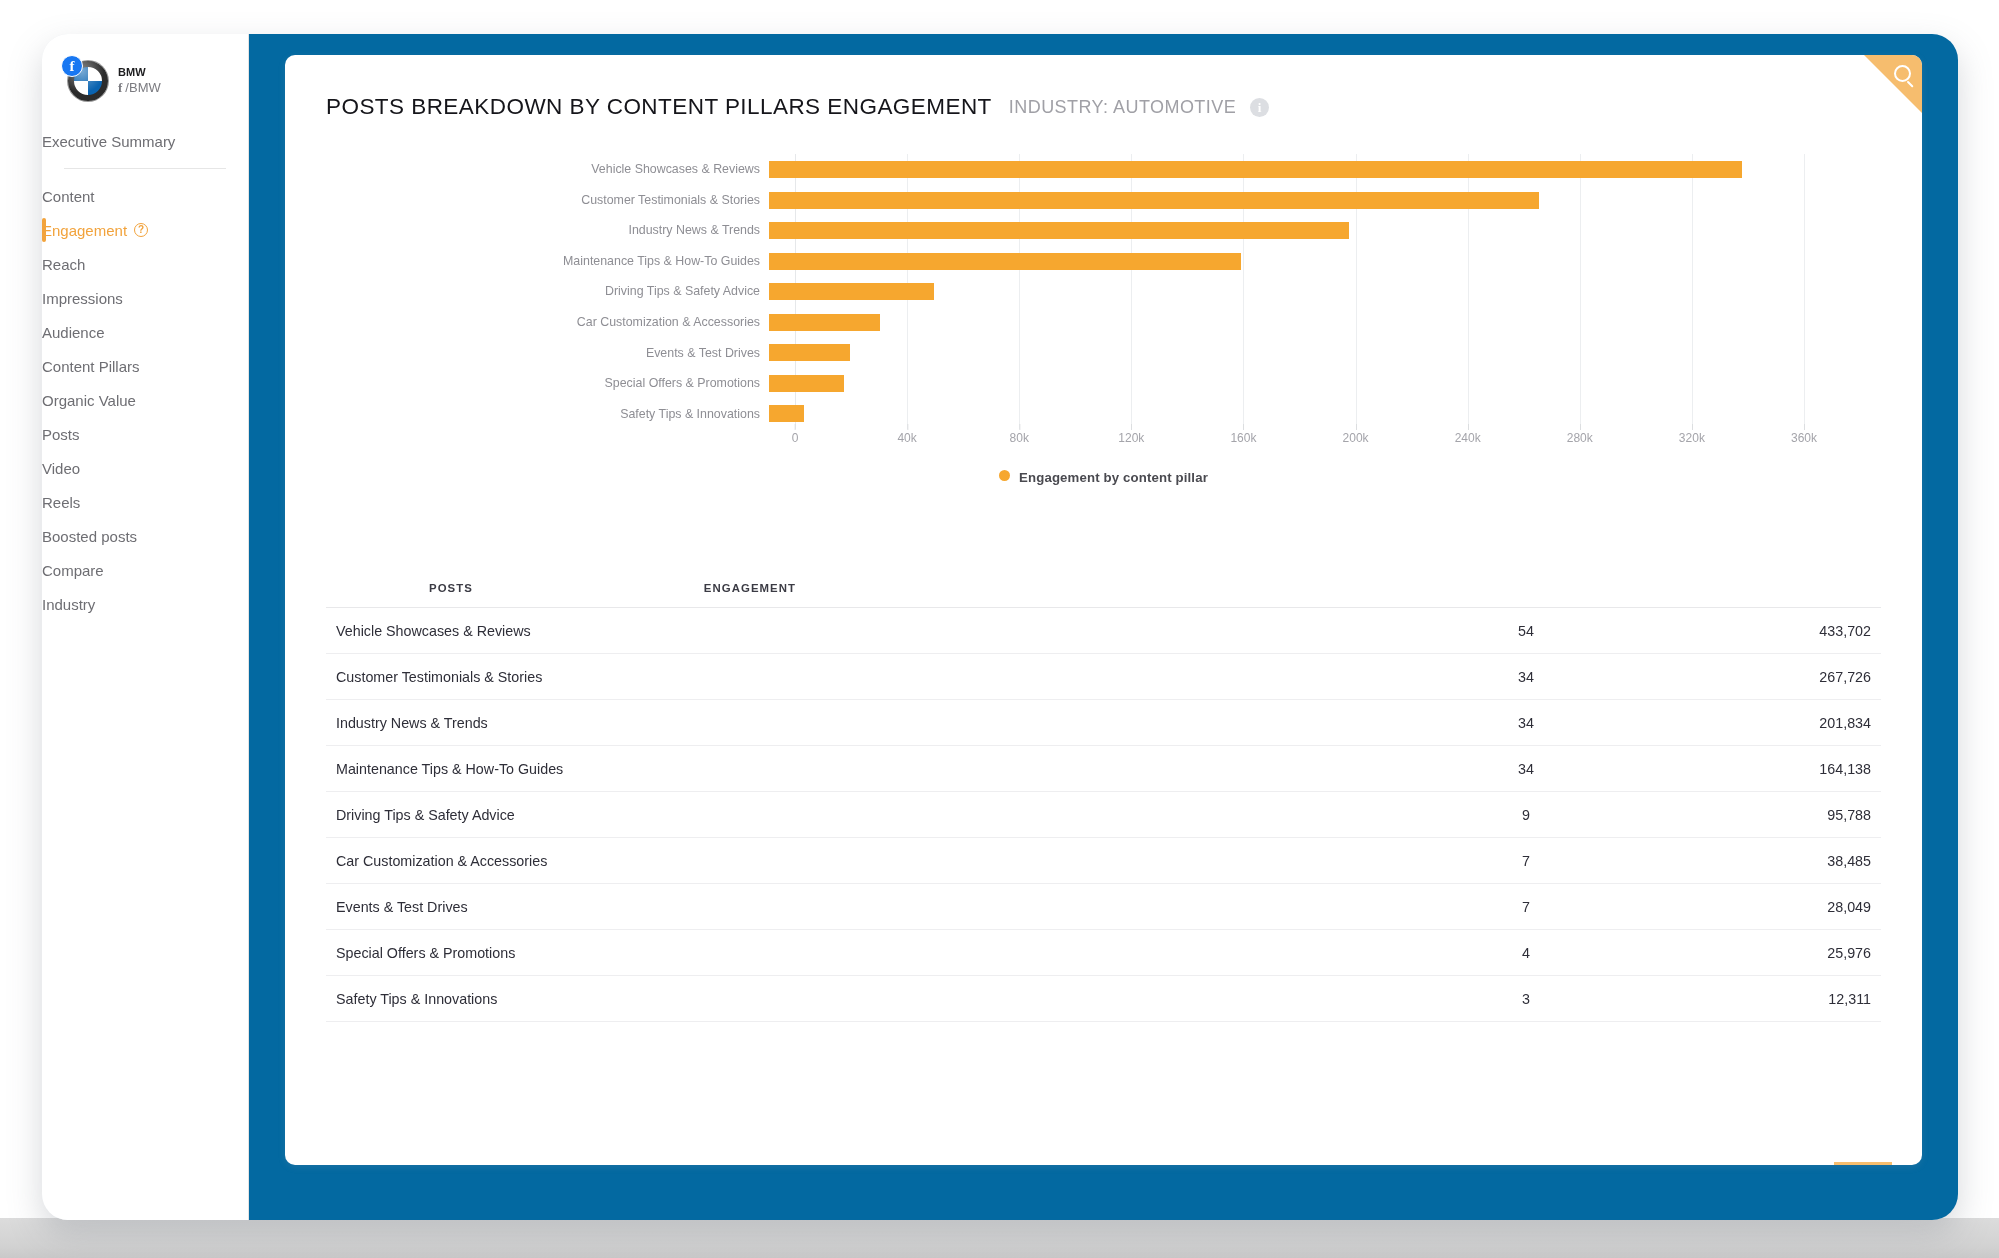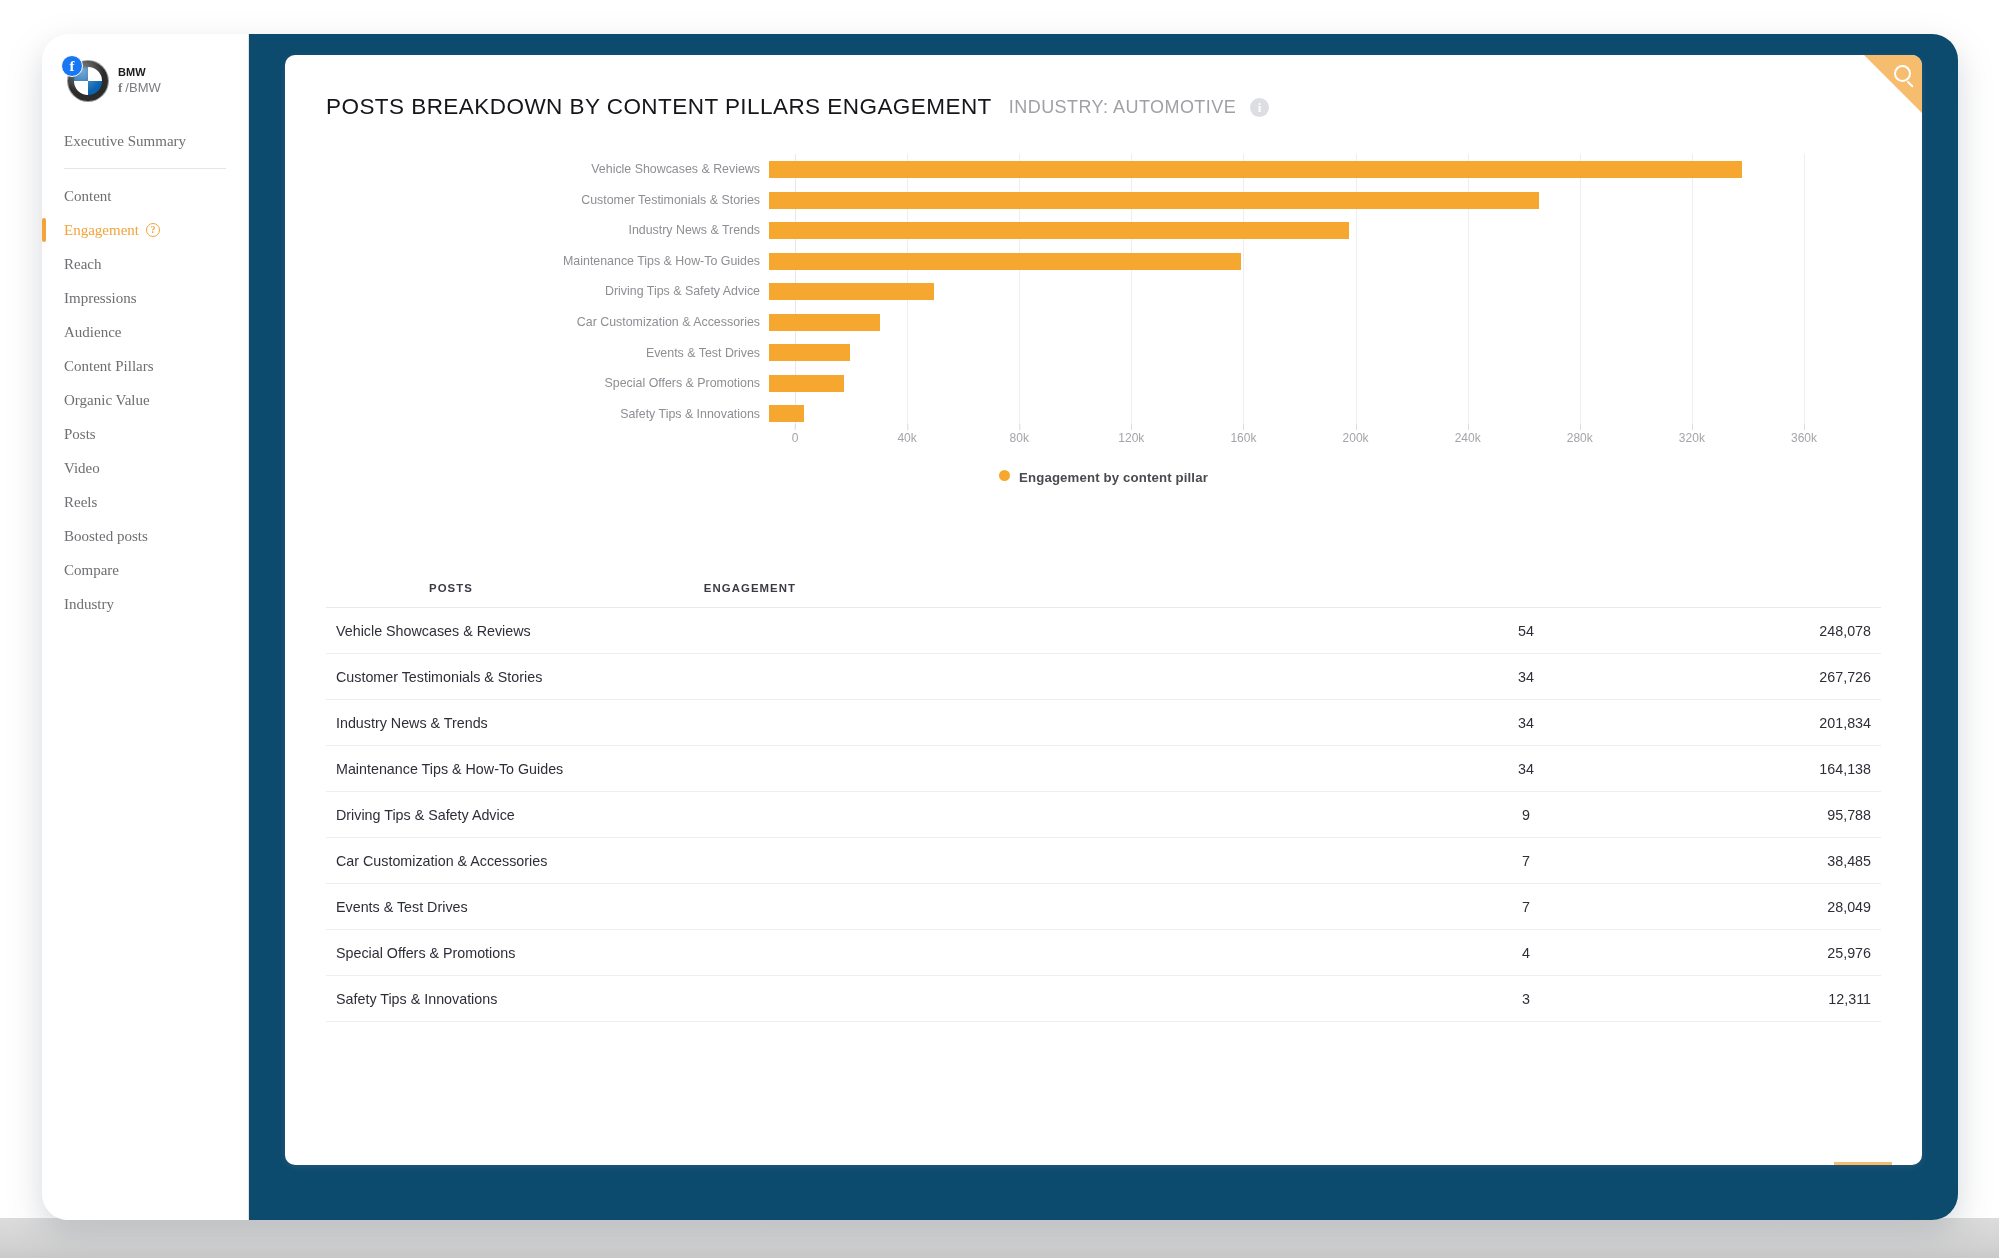--- a/index.html
+++ b/index.html
@@ -83,26 +83,24 @@
   .brand-handle .fglyph {
     font-family: "Liberation Serif", serif; font-weight: 700;
     margin-right: 3px; color: #7b7b80;
   }
 
   .nav { margin-top: 18px; }
   .nav-item {
     position: relative;
     height: 34px;
     display: flex; align-items: center;
-    padding-left: 22px;
     font-size: 15px;
     color: #6e6e73;
     cursor: pointer;
     white-space: nowrap;
-    font-family: Liberation Serif, serif;
   }
   .nav-item.active { color: #f2a33c; }
   .nav-item.active::before {
     content: "";
     position: absolute; left: 0; top: 5px;
     width: 4px; height: 24px; border-radius: 2px;
     background: #f2a33c;
   }
   .nav-sep {
     height: 1px; background: #e6e6e6;
@@ -113,21 +111,21 @@
     width: 14px; height: 14px; border-radius: 50%;
     border: 1.3px solid #f2a33c; color: #f2a33c;
     font-size: 10px; line-height: 12px; text-align: center;
     font-weight: 700;
   }
 
   
   .content-area {
     flex: 1 1 auto;
     height: 100%;
-    background: #0c4a6e;
+    background: #0369a1;
     padding: 21px 36px 0 36px;
     position: relative;
     overflow: hidden;
   }
 
   .card {
     position: relative;
     width: 100%;
     height: 1110px;
     background: #ffffff;
@@ -463,21 +461,21 @@
 
         <div class="table">
           <div class="t-head">
             <div class="th col-posts">POSTS</div>
             <div class="th col-eng">ENGAGEMENT</div>
           </div>
           <div id="table-root">
               <div class="t-row">
                 <div class="td col-pillar">Vehicle Showcases &amp; Reviews</div>
                 <div class="td col-posts">54</div>
-                <div class="td col-eng">248,078</div>
+                <div class="td col-eng">433,702</div>
               </div>
               <div class="t-row">
                 <div class="td col-pillar">Customer Testimonials &amp; Stories</div>
                 <div class="td col-posts">34</div>
                 <div class="td col-eng">267,726</div>
               </div>
               <div class="t-row">
                 <div class="td col-pillar">Industry News &amp; Trends</div>
                 <div class="td col-posts">34</div>
                 <div class="td col-eng">201,834</div>

